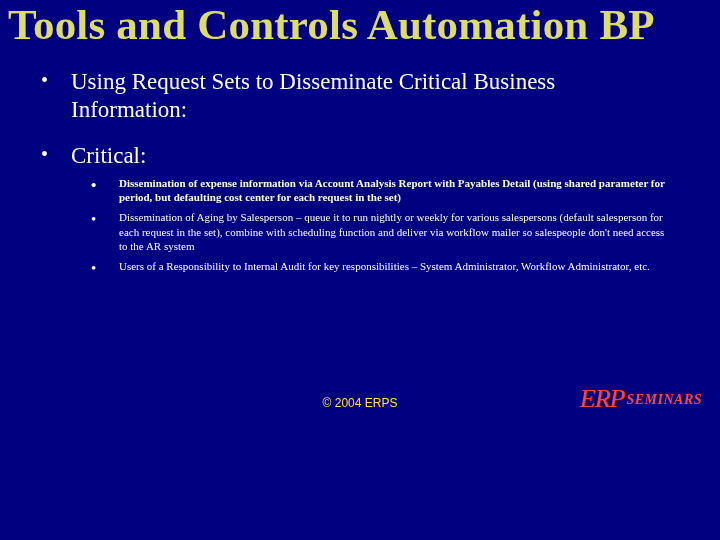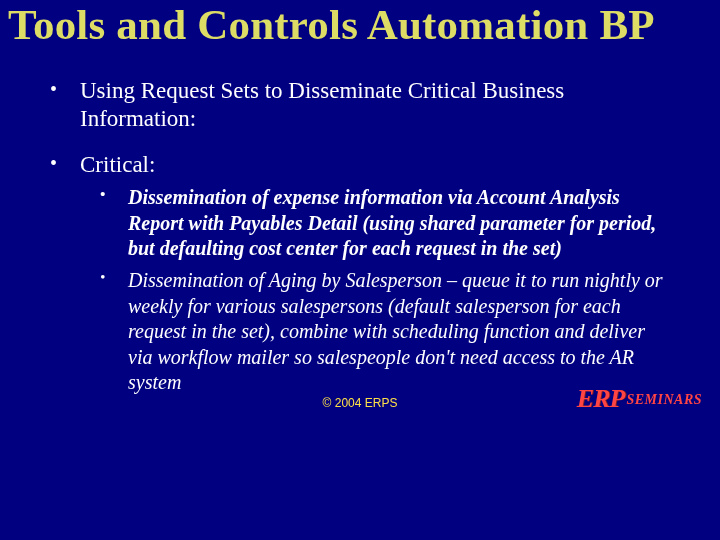--- a/index.html
+++ b/index.html
@@ -24,21 +24,21 @@
     line-height: 1.05;
     padding: 2px 8px 8px 8px;
     letter-spacing: 0.2px;
   }
   .body {
     color: #ffffff;
     padding: 6px 40px 0 34px;
   }
   ul.level1 {
     list-style: none;
-    margin: 16px;
+    margin: 7px;
     padding: 0;
   }
   ul.level1 > li {
     position: relative;
     padding-left: 30px;
     font-size: 23px;
     line-height: 1.22;
     margin-bottom: 18px;
   }
   ul.level1 > li::before {
@@ -50,24 +50,23 @@
     font-size: 20px;
   }
   ul.level2 {
     list-style: none;
     margin: 6px 0 0 0;
     padding: 0 0 0 20px;
   }
   ul.level2 > li {
     position: relative;
     padding-left: 28px;
-    font-size: 20px;
+    font-size: 11px;
     line-height: 1.28;
     margin-bottom: 6px;
-    font-style: italic;
   }
   ul.level2 > li::before {
     content: "•";
     position: absolute;
     left: 0;
     top: 0;
     color: #fff;
     font-size: 15px;
   }
   .bold { font-weight: bold; }
@@ -83,21 +82,21 @@
   }
   .logo {
     position: absolute;
     right: 18px;
     bottom: 10px;
     color: #ff4444;
     font-family: "Times New Roman", serif;
   }
   .logo .big {
     font-style: italic;
-    font-weight: bold;
+    font-weight: normal;
     font-size: 26px;
     letter-spacing: -1px;
     text-shadow: 1px 0 0 #802020;
     margin-top: 21px;
   }
   .logo .small {
     font-style: italic;
     font-weight: bold;
     font-size: 14px;
     letter-spacing: 0.5px;
@@ -119,20 +118,23 @@
       </li>
       <li>
         <span>Critical:</span>
         <ul class="level2">
           <li class="bold">
             <span>Dissemination of expense information via Account Analysis Report with Payables Detail (using shared parameter for period, but defaulting cost center for each request in the set)</span>
           </li>
           <li>
             <span>Dissemination of Aging by Salesperson – queue it to run nightly or weekly for various salespersons (default salesperson for each request in the set), combine with scheduling function and deliver via workflow mailer so salespeople don't need access to the AR system</span>
           </li>
+          <li>
+            <span>Users of a Responsibility to Internal Audit for key responsibilities – System Administrator, Workflow Administrator, etc.</span>
+          </li>
         </ul>
       </li>
     </ul>
   </div>
 
   <div class="footer">© 2004 ERPS</div>
 
   <div class="logo">
     <span class="big">ERP</span><span class="small">SEMINARS</span>
   </div>

